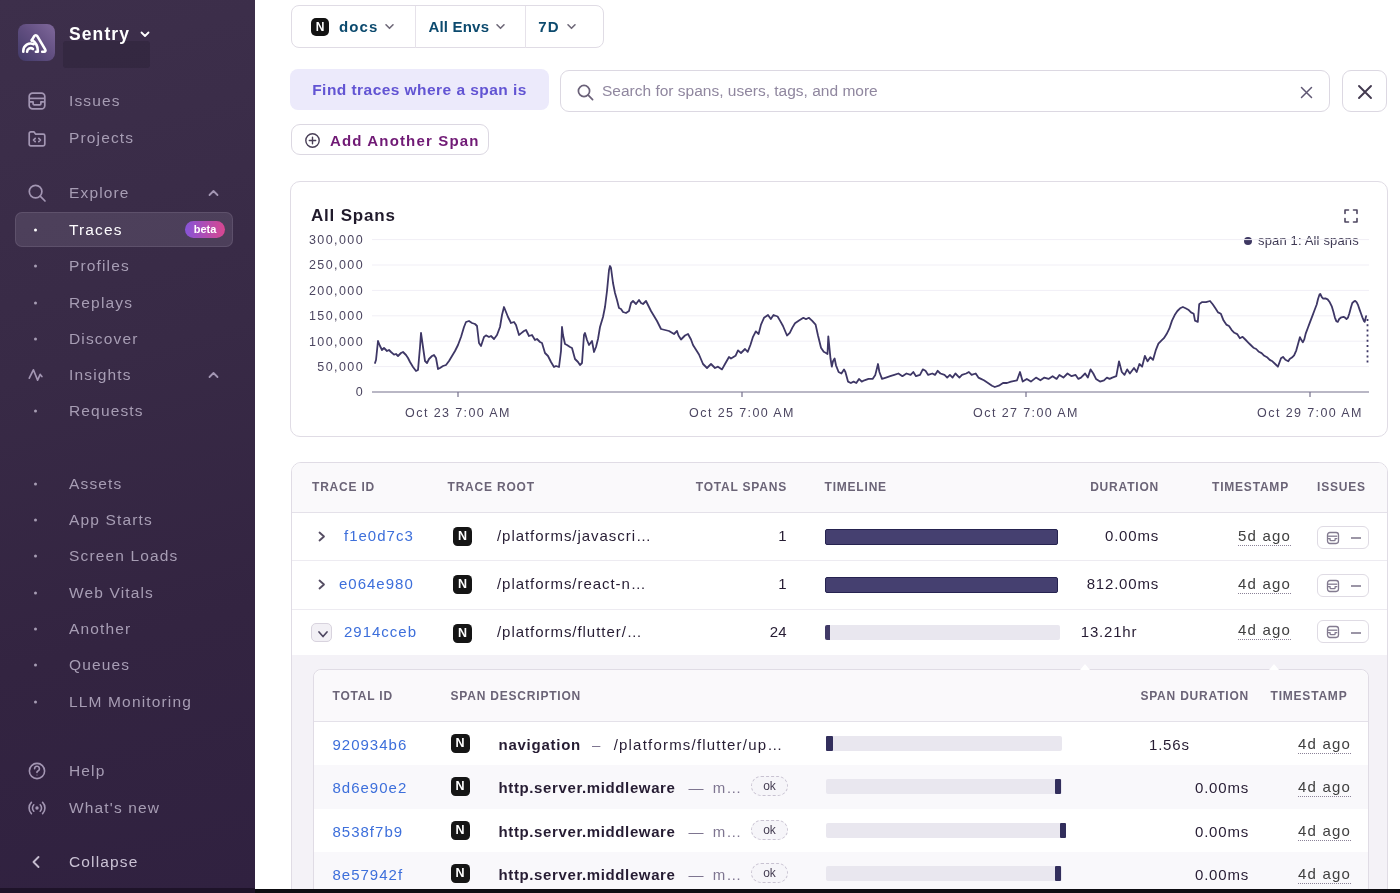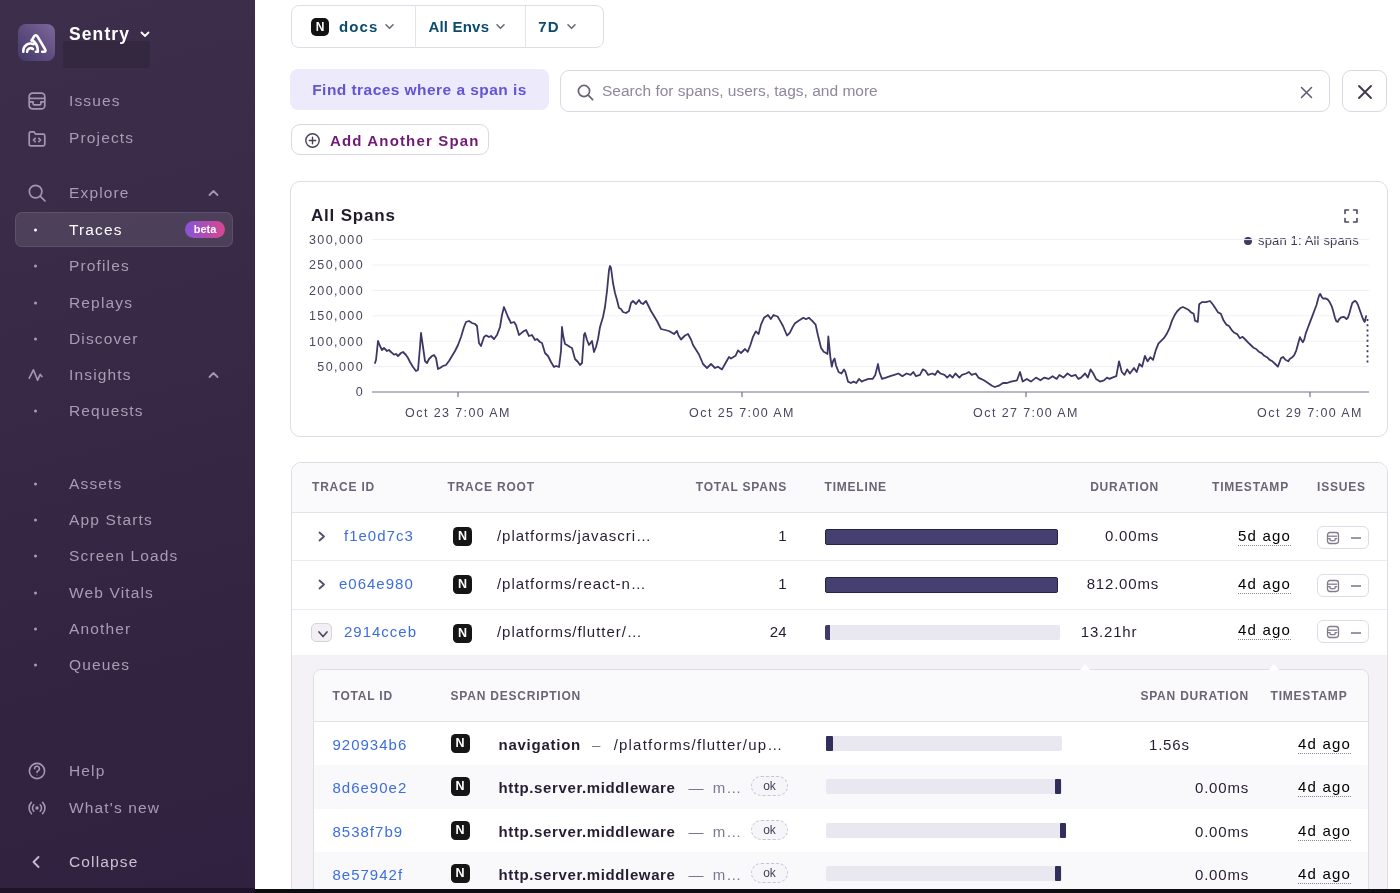--- a/index.html
+++ b/index.html
@@ -65,21 +65,21 @@
 #t-head { position:absolute; left:0; top:0; width:1097px; height:49.5px; background:#faf9fb; border-bottom:1px solid #e4e1e9; }
 .trow { position:absolute; left:0; width:1097px; height:51px; border-bottom:1px solid #edebf1; }
 .tid { position:absolute; font-size:15px; color:#3d6fdb; letter-spacing:1px; }
 .cell { position:absolute; font-size:15px; color:#261c33; letter-spacing:0.3px; }
 .dur { letter-spacing:0.8px !important; }
 .pathtx { letter-spacing:0.95px; }
 .nticon { position:absolute; width:19px; height:19px; border-radius:4.5px; background:#151515;
   color:#fff; font-weight:bold; font-size:12.5px; text-align:center; line-height:19px; }
 .bar-full { position:absolute; left:532.5px; width:233px; height:16px; background:#454070; border:1px solid #262350; border-radius:2px; }
 .bar-track { position:absolute; left:532.5px; width:235px; height:15px; background:#e9e7ef; border-radius:2px; }
-.tstamp { position:absolute; font-size:15px; color:#000000; border-bottom:1px dotted #8b8298; line-height:18px; letter-spacing:1.2px; }
+.tstamp { position:absolute; font-size:15px; color:#404040; border-bottom:1px dotted #8b8298; line-height:18px; letter-spacing:1.2px; }
 .issuebtn { position:absolute; left:1025px; width:52px; height:23px; border:1px solid #dfdbe4;
   border-radius:6px; background:#fff; color:#837b90; }
 .rchev { position:absolute; left:23px; width:13px; height:13px; color:#554d63; }
 
 
 #expanded { position:absolute; left:0; top:191.5px; width:1097px; height:239.5px; background:#f4f2f7; }
 #subcard { position:absolute; left:21px; top:14px; width:1056px; height:226px; background:#fff;
   border:1px solid #e0dce5; border-radius:8px 8px 0 0; }
 #sub-head { position:absolute; left:0; top:0; width:100%; height:52px; background:#faf9fb;
   border-bottom:1px solid #e4e1e9; border-radius:8px 8px 0 0; }
@@ -182,20 +182,24 @@
         <div class="nav-dot"></div>
         <div class="nav-label">Screen Loads</div>
       </div>
     <div class="nav-item" style="top:611px">
         <div class="nav-dot"></div>
         <div class="nav-label">Another</div>
       </div>
     <div class="nav-item" style="top:647px">
         <div class="nav-dot"></div>
         <div class="nav-label">Queues</div>
+      </div>
+    <div class="nav-item" style="top:683.5px">
+        <div class="nav-dot"></div>
+        <div class="nav-label">LLM Monitoring</div>
       </div>
     <div class="nav-item" style="top:753px">
       <svg class="nav-icon" viewBox="0 0 20 20" fill="none" stroke="currentColor" stroke-width="1.6" stroke-linecap="round">
         <circle cx="10" cy="10" r="7.6"></circle>
         <path d="M7.6 7.7 a2.4 2.4 0 1 1 3.3 2.2 c-.6.25-.9.6-.9 1.2 v.4"></path>
         <circle cx="10" cy="13.9" r="0.5" fill="currentColor" stroke="none"></circle>
       </svg>
       <div class="nav-label">Help</div>
     </div>
     <div class="nav-item" style="top:789.5px">

